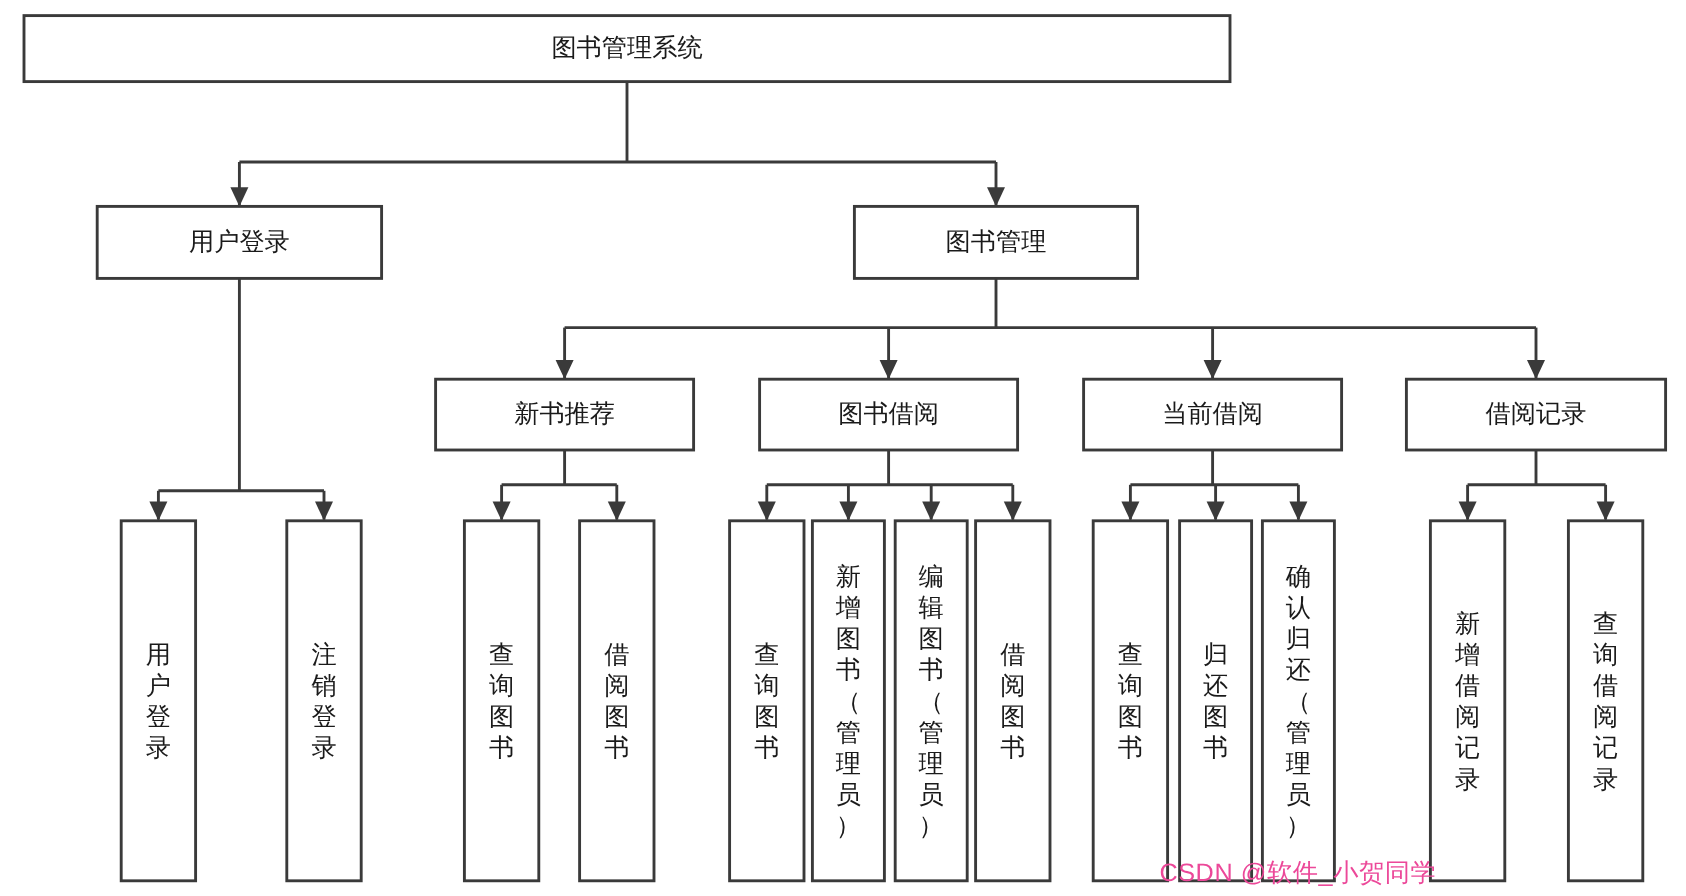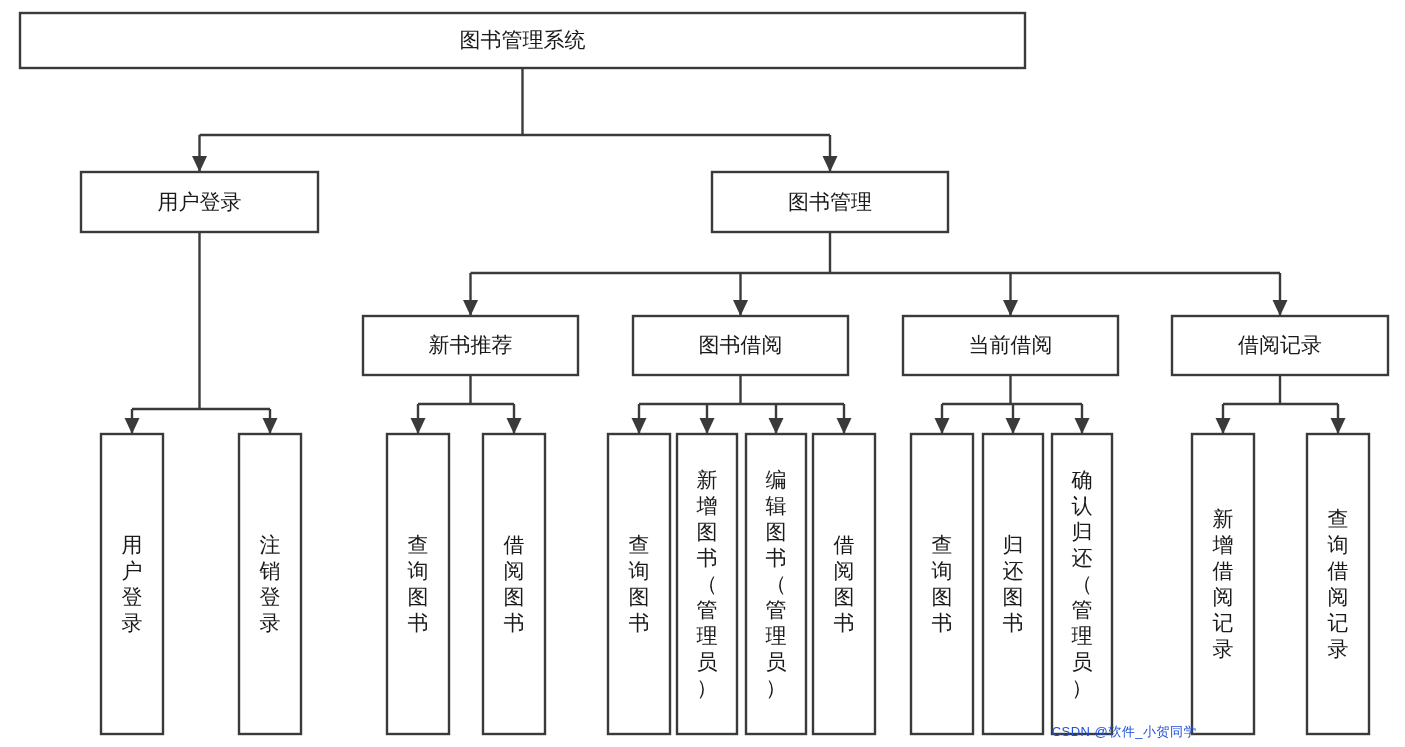--- a/index.html
+++ b/index.html
@@ -53,22 +53,22 @@
     stroke-linecap: butt;
   }
   .arrow-head {
     fill: #3a3a3a;
     stroke: none;
   }
   .watermark-text {
     position: absolute;
     right: 12px;
     bottom: 6px;
-    color: #1d4ed8;
-    font-size: 13px;
+    color: #ec4899;
+    font-size: 21px;
     font-family: "Liberation Sans", "DejaVu Sans", sans-serif;
     letter-spacing: 0.5px;
     white-space: nowrap;
     user-select: none;
   }
 </style>
 </head>
 <body>
 
 <div id="diagram-root">

